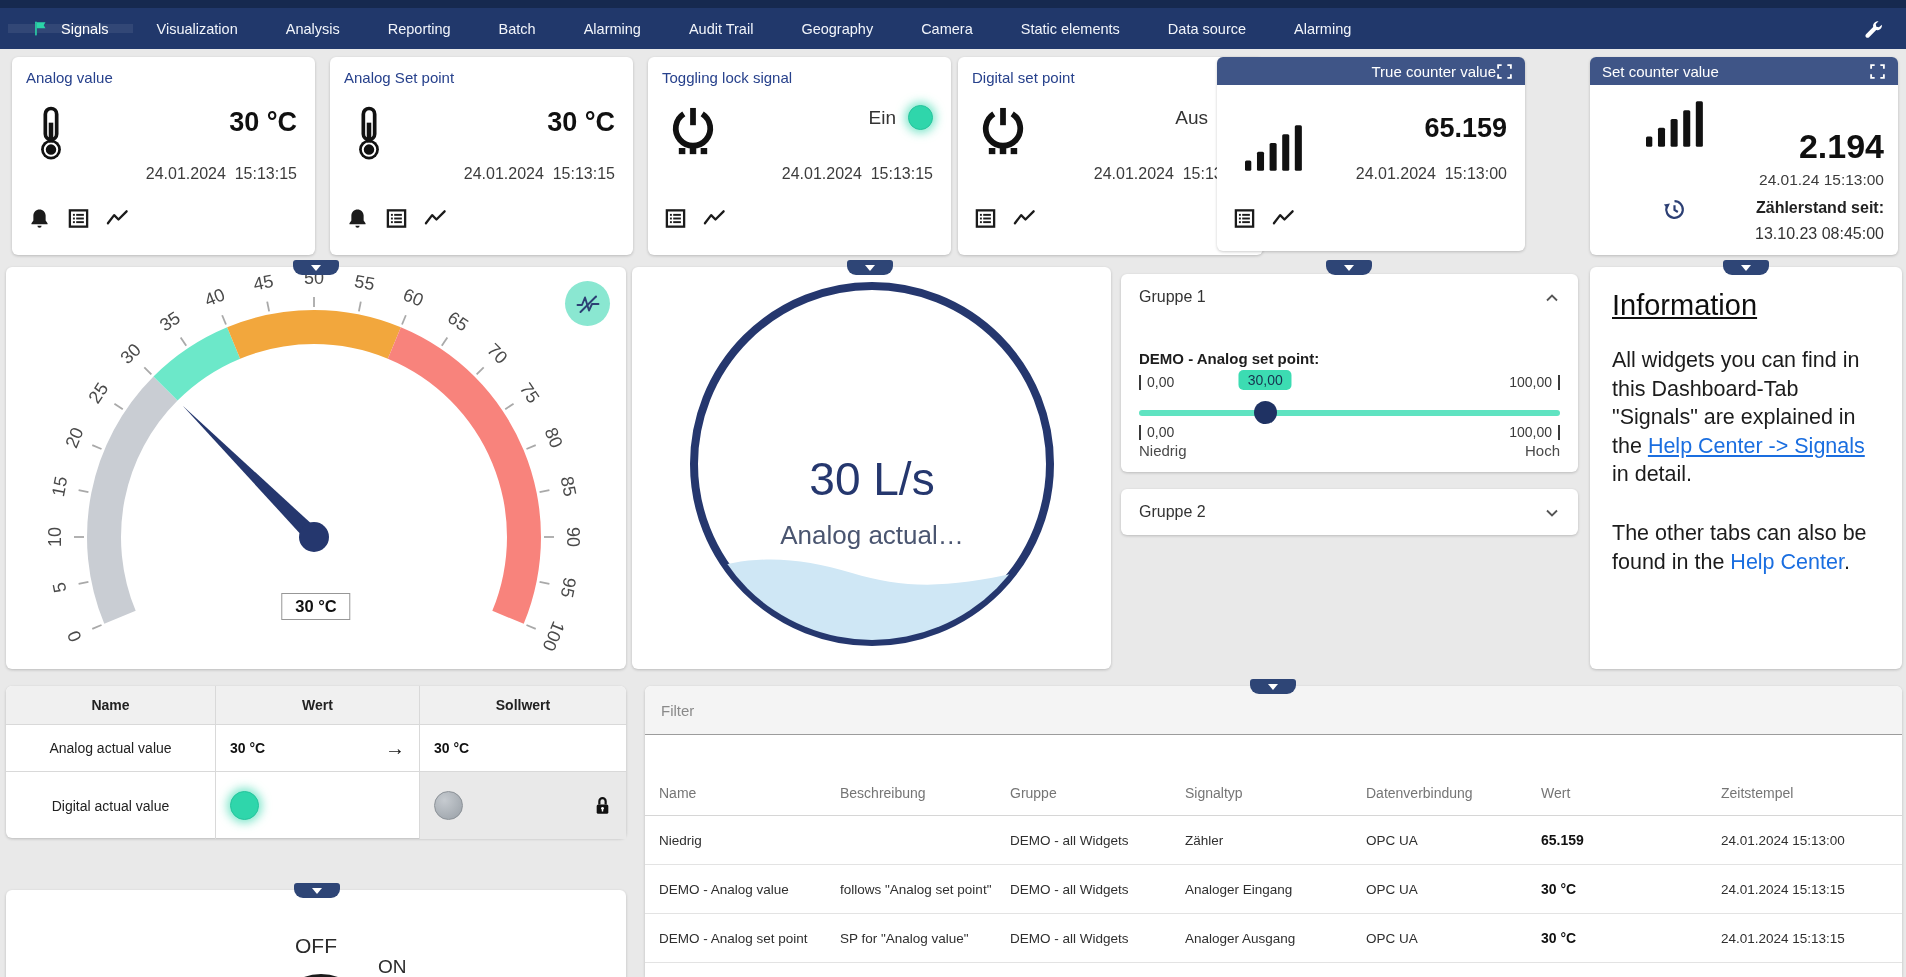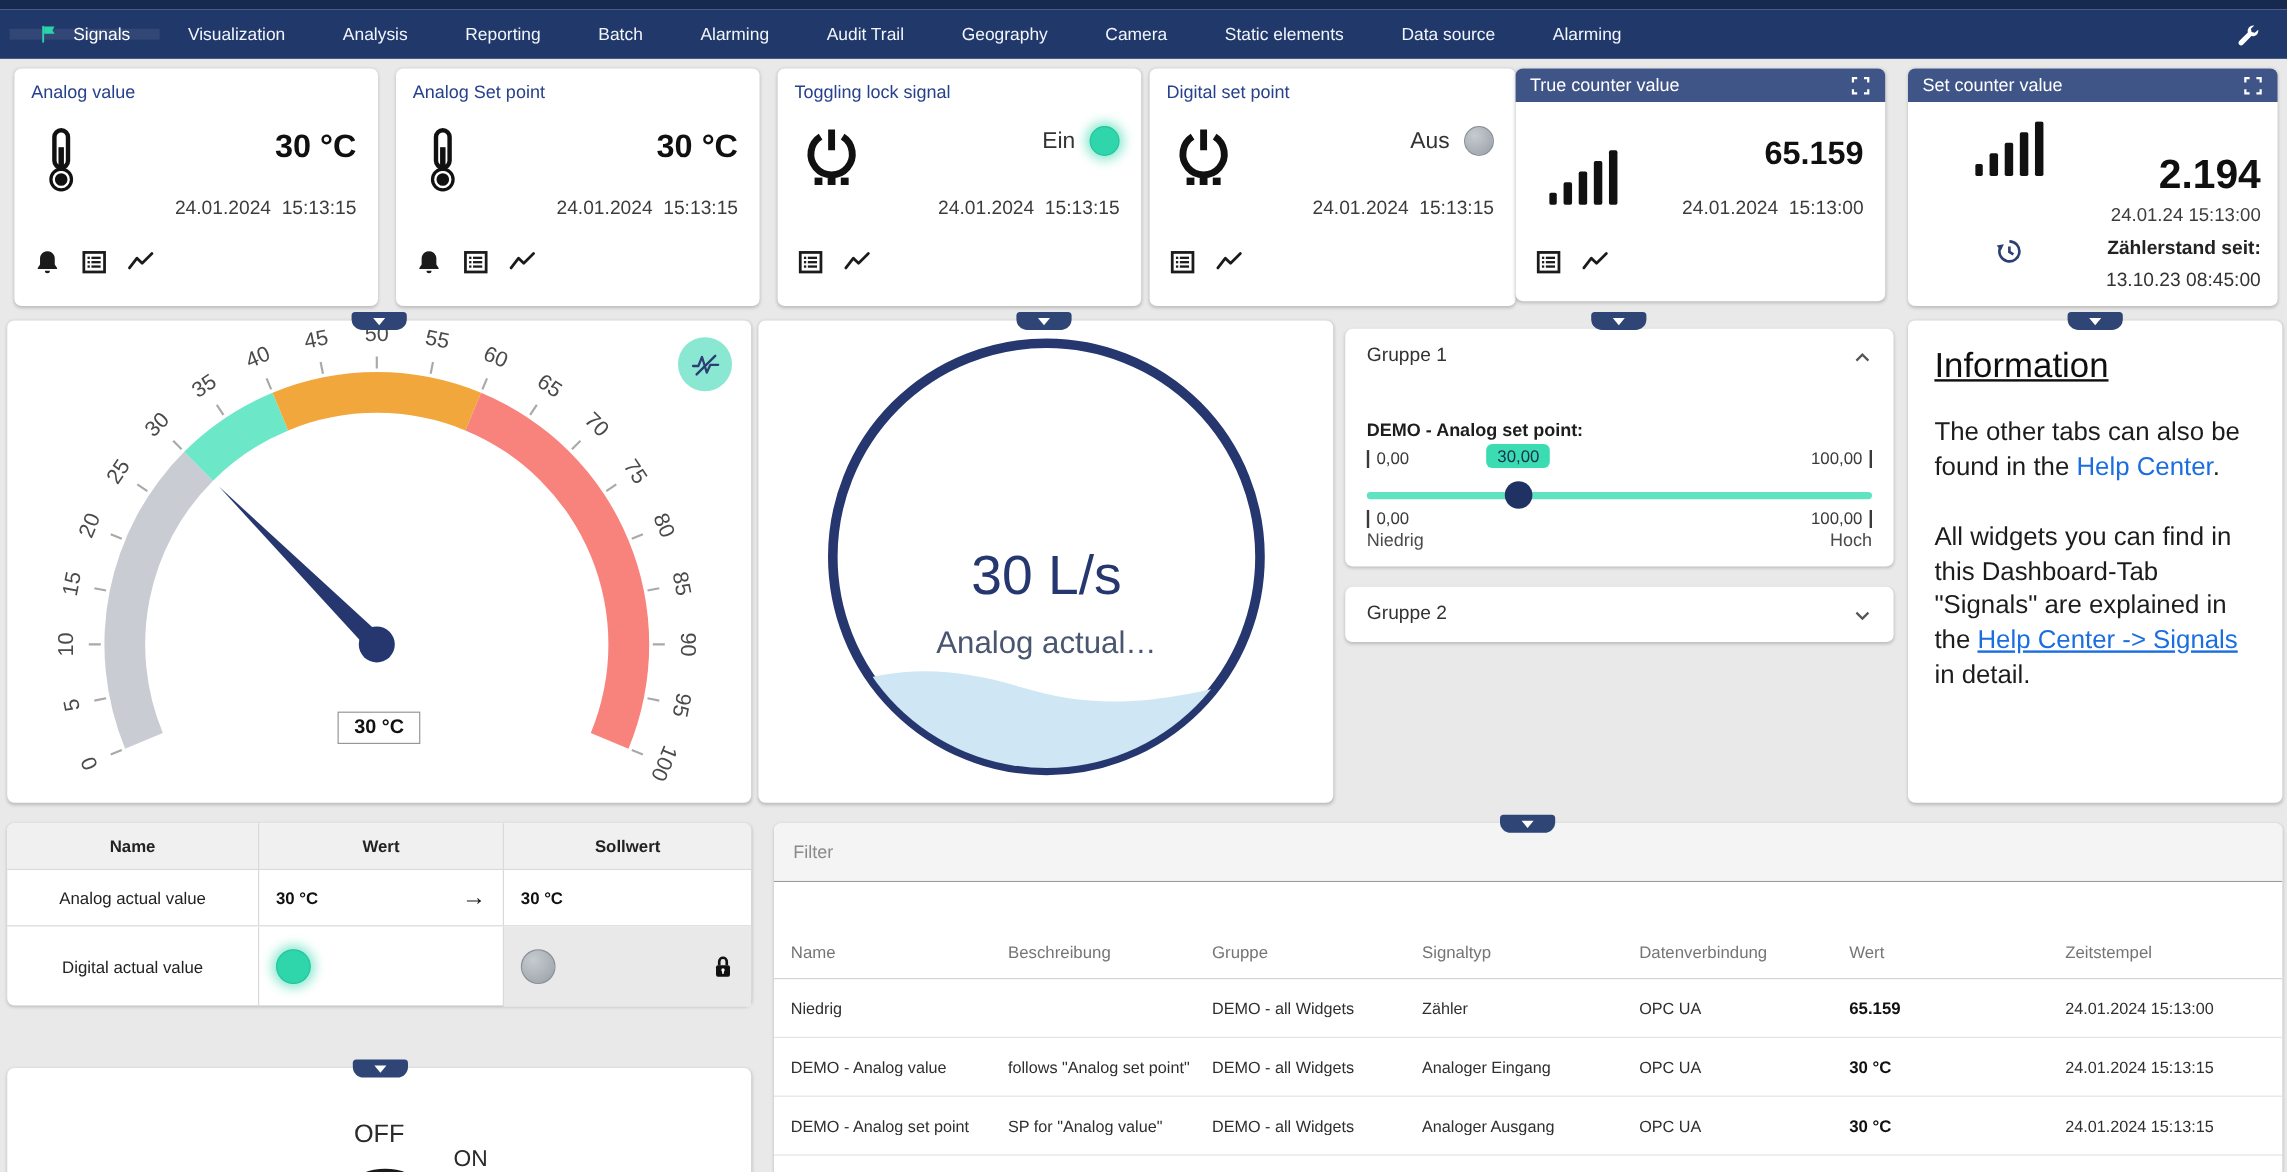--- a/index.html
+++ b/index.html
@@ -281,21 +281,21 @@
           <rect x="9.6" y="11" width="8" height="2" fill="#1b1b1b"></rect>
           <rect x="6.2" y="14.8" width="2" height="2" fill="#1b1b1b"></rect>
           <rect x="9.6" y="14.8" width="8" height="2" fill="#1b1b1b"></rect>
         </svg>
       <svg viewBox="0 0 24 24">
           <polyline points="2,17 8.5,8.5 13,13 21.5,4.5" fill="none" stroke="#1b1b1b" stroke-width="2.4" stroke-linecap="round" stroke-linejoin="round"></polyline>
         </svg>
     </div>
   </div>
 
-  <div class="card" style="left:1263px;top:57px;width:308px;height:194px;">
+  <div class="card" style="left:1217px;top:57px;width:308px;height:194px;text-align:right;">
     <div class="counter-head">
       <span>True counter value</span>
       <svg width="17" height="17" viewBox="0 0 24 24">
         <path d="M3,8V3H8 M16,3H21V8 M21,16V21H16 M8,21H3V16" fill="none" stroke="#fff" stroke-width="2.6"></path>
       </svg>
     </div>
     <svg style="position:absolute;left:28px;top:68px;" width="58" height="46" viewBox="0 0 46 36">
       <rect x="0" y="28" width="5" height="8" rx="1.2" fill="#111"></rect>
         <rect x="9.5" y="21" width="5.6" height="15" rx="1.2" fill="#111"></rect>
         <rect x="19.5" y="14" width="5.6" height="22" rx="1.2" fill="#111"></rect>
@@ -464,22 +464,22 @@
 
   <div class="card" style="left:1121px;top:489px;width:457px;height:46px;">
     <div class="grp-title">Gruppe 2</div>
     <svg class="grp-chevron" width="20" height="20" viewBox="0 0 24 24">
         <polyline points="6,9 12,15 18,9" fill="none" stroke="#555" stroke-width="2.2"></polyline>
       </svg>
   </div>
 
   <div id="info-card" class="card" style="left:1590px;top:267px;width:312px;height:402px;">
     <h1>Information</h1>
+    <p><span>All widgets you can find in this Dashboard-Tab "Signals" are explained in the </span><a class="u">Help Center -&gt; Signals</a><span> in detail.</span></p>
     <p><span>The other tabs can also be found in the </span><a>Help Center</a><span>.</span></p>
-    <p><span>All widgets you can find in this Dashboard-Tab "Signals" are explained in the </span><a class="u">Help Center -&gt; Signals</a><span> in detail.</span></p>
   </div>
 
   <div id="value-table" class="card" style="left:6px;top:686px;width:620px;height:152px;">
     <div class="vt-grid vt-head">
       <div class="vt-cell">Name</div>
       <div class="vt-cell">Wert</div>
       <div class="vt-cell">Sollwert</div>
     </div>
     <div class="vt-grid vt-row1">
       <div class="vt-cell vt-name">Analog actual value</div>

